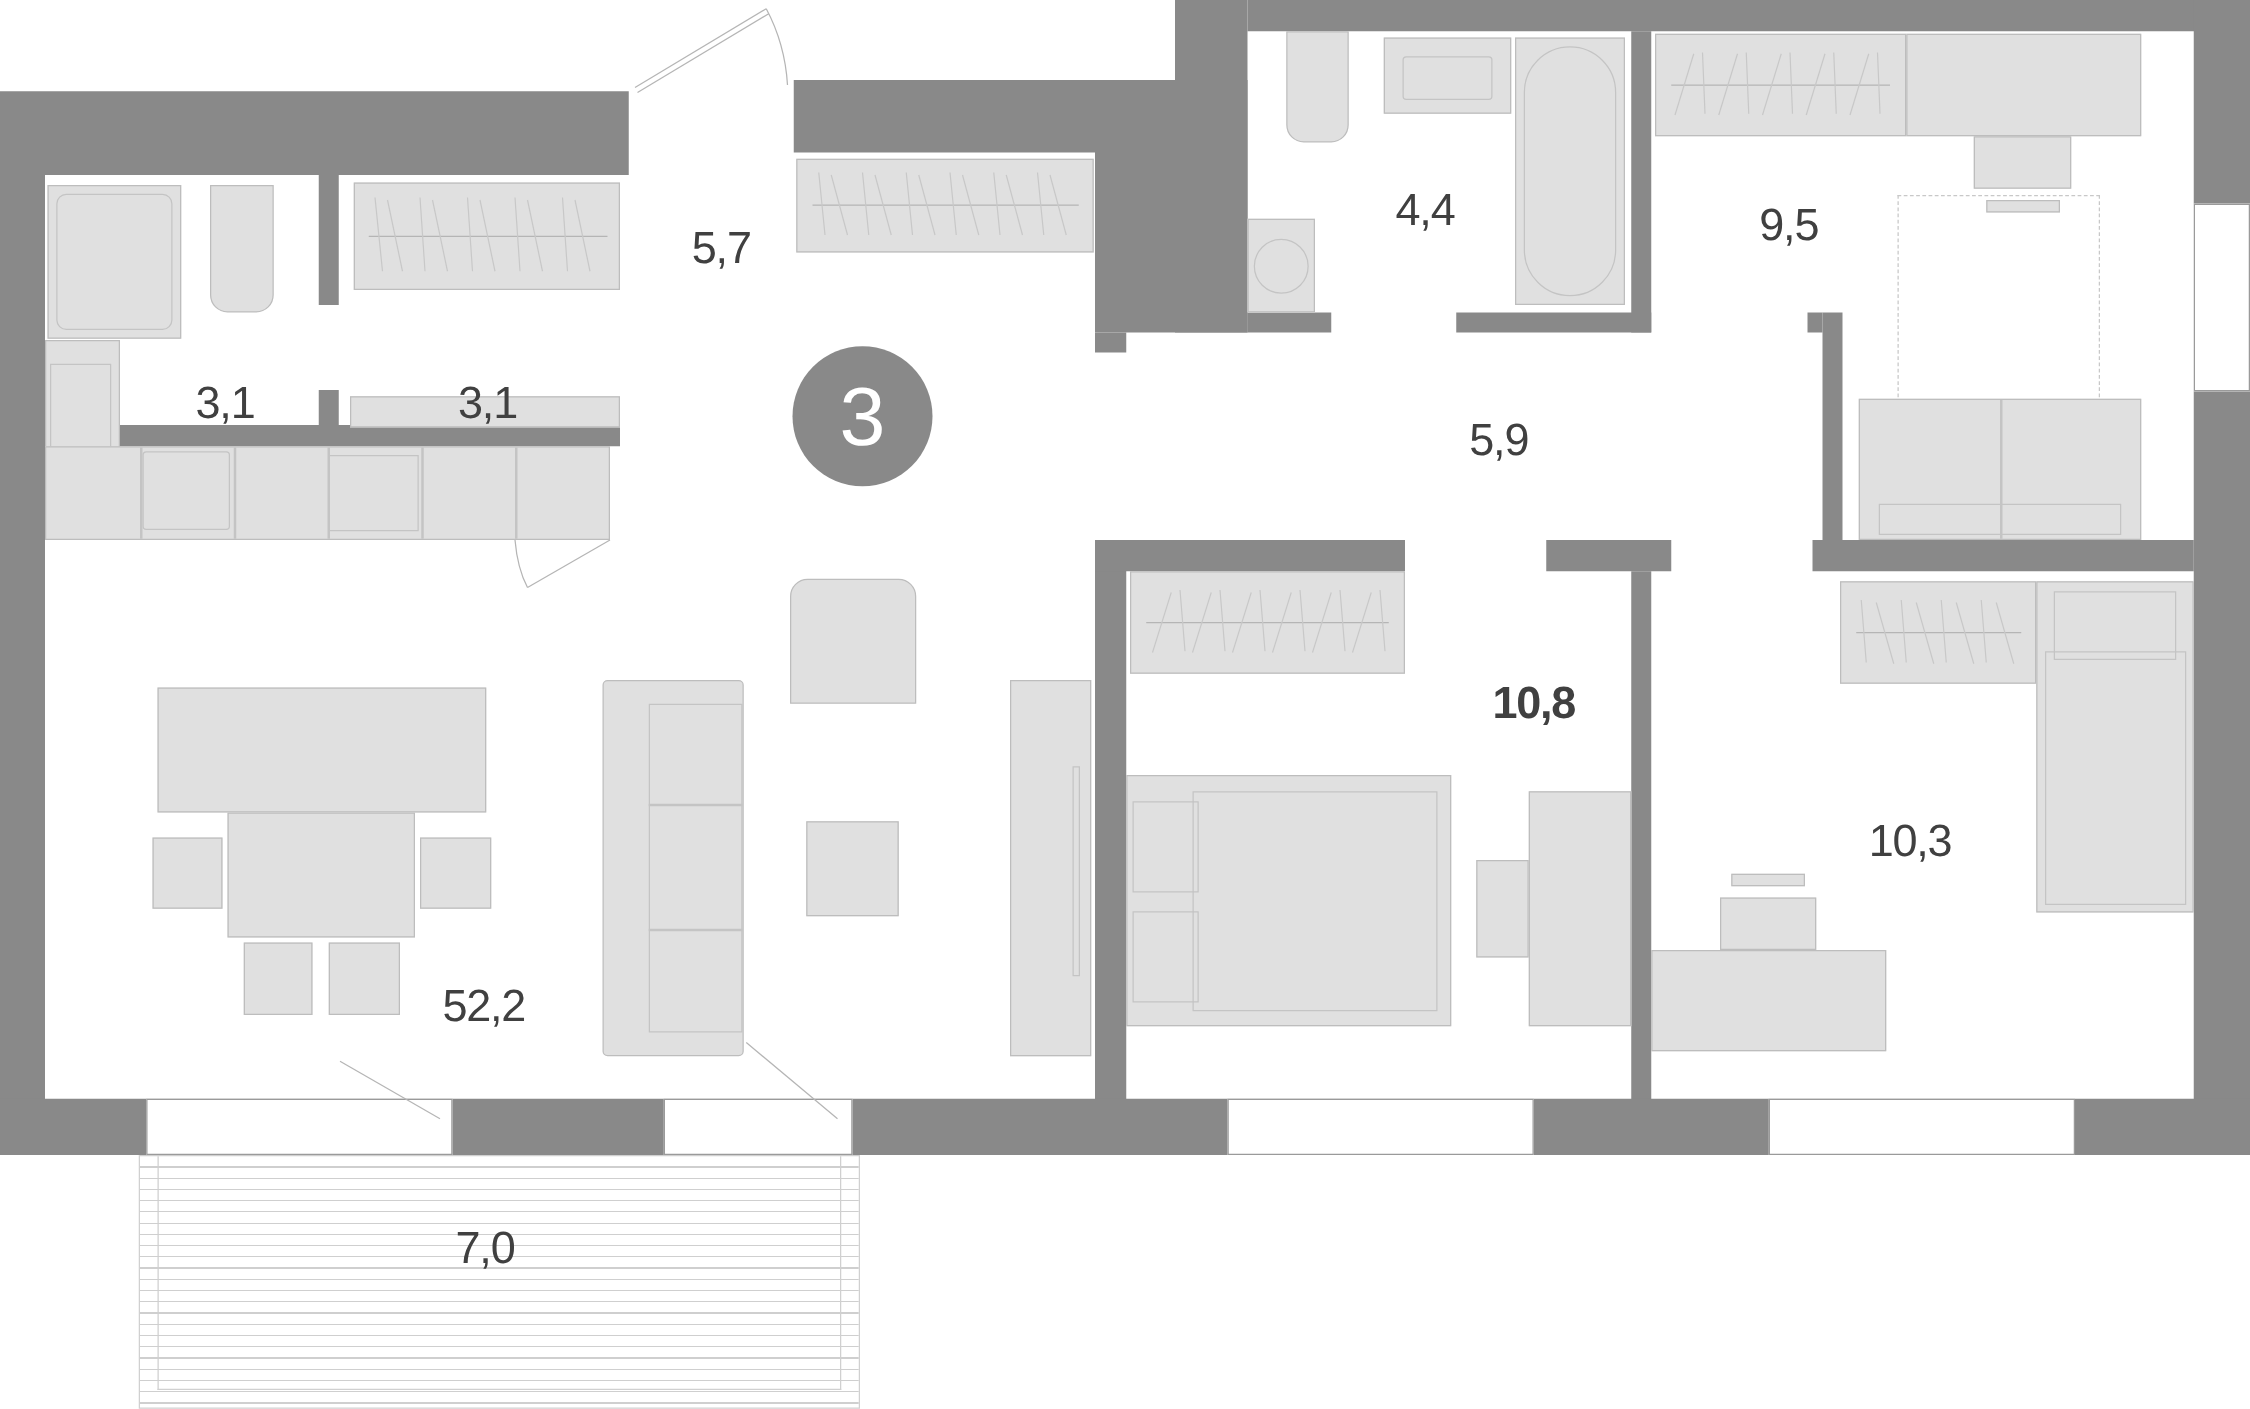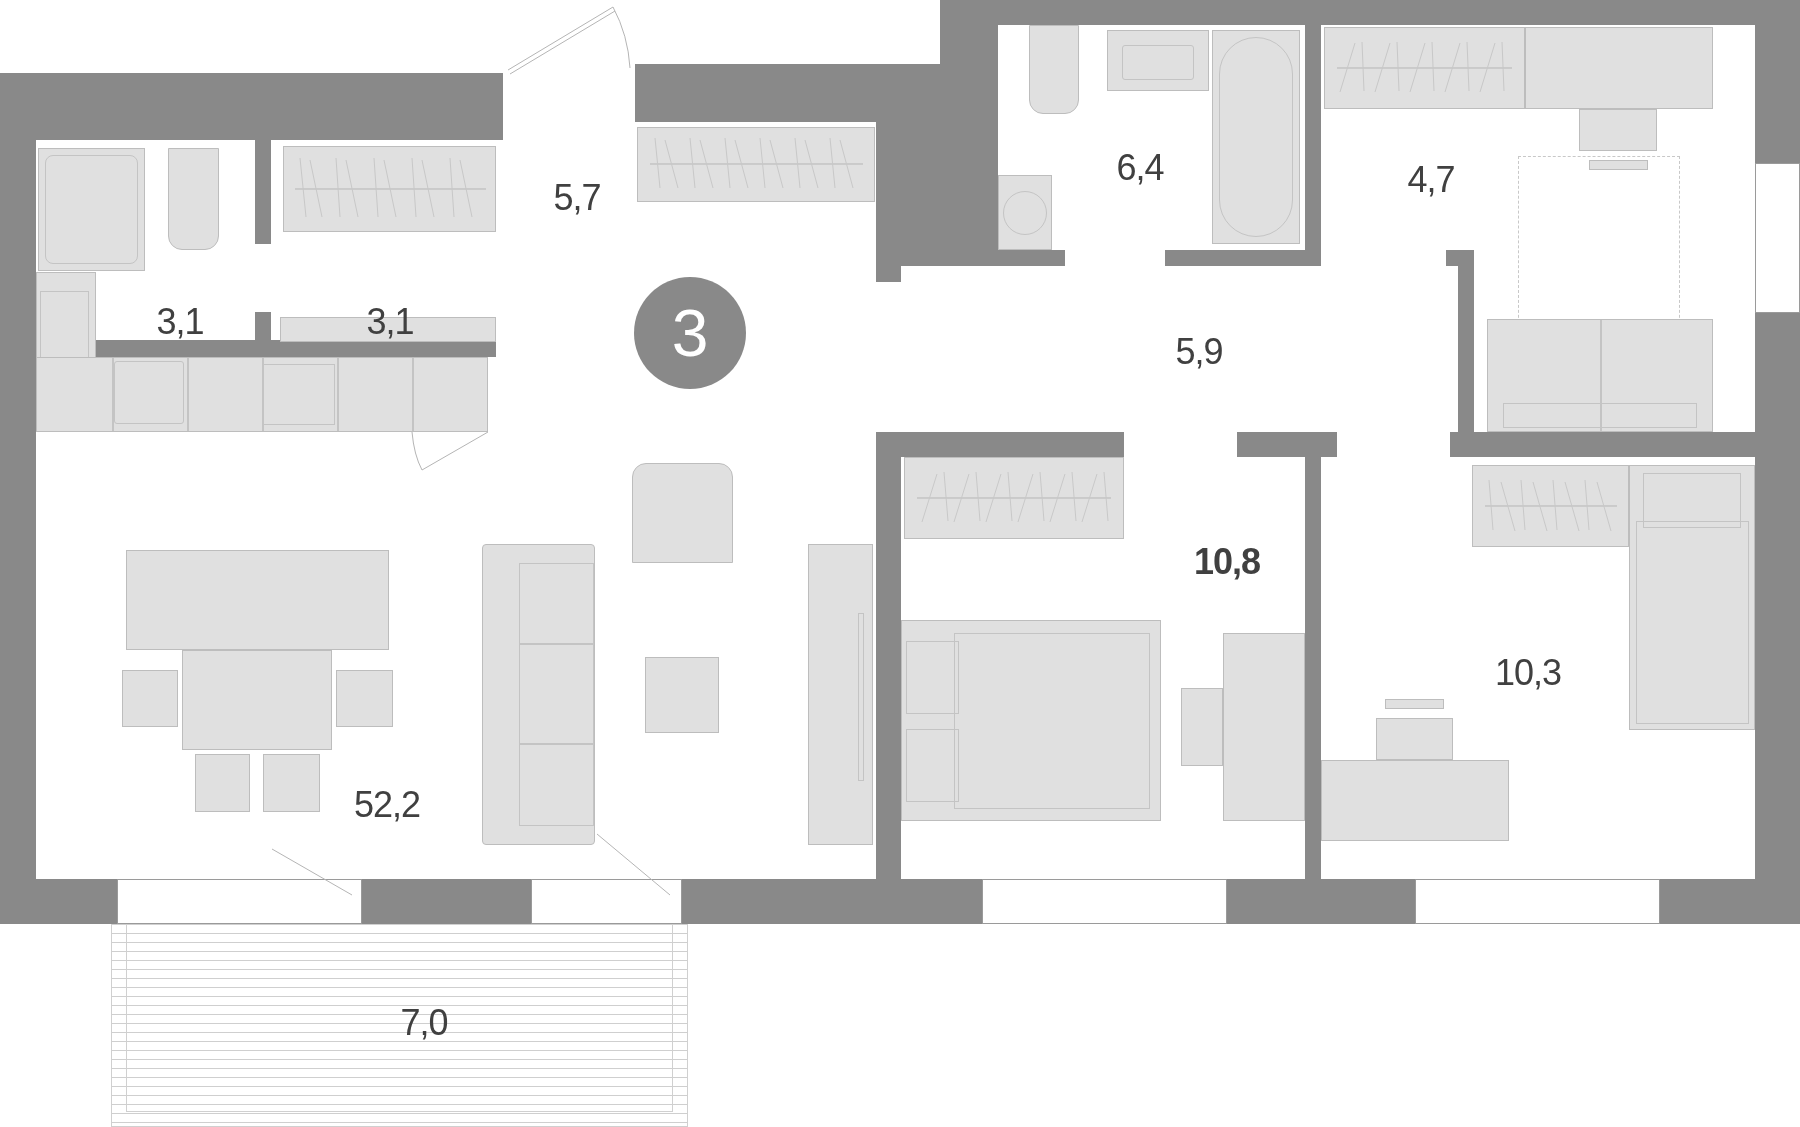--- a/index.html
+++ b/index.html
@@ -215,25 +215,25 @@
       <line x1="1553" y1="480" x2="1557" y2="530"></line>
         <line x1="1565" y1="482" x2="1579" y2="531"></line>
       <line x1="1585" y1="480" x2="1589" y2="530"></line>
         <line x1="1597" y1="482" x2="1611" y2="531"></line>
     </g>
   </svg>
 
   <div class="lbl" style="left:180px;top:322px;">3,1</div>
   <div class="lbl" style="left:390px;top:322px;">3,1</div>
   <div class="lbl" style="left:577px;top:198px;">5,7</div>
-  <div class="lbl" style="left:1140px;top:168px;">6,4</div>
-  <div class="lbl" style="left:1431px;top:180px;">4,7</div>
+  <div class="lbl" style="left:1140px;top:168px;">4,4</div>
+  <div class="lbl" style="left:1431px;top:180px;">9,5</div>
   <div class="lbl" style="left:1199px;top:352px;">5,9</div>
   <div class="lbl" style="left:1227px;top:562px;font-weight:bold;">10,8</div>
   <div class="lbl" style="left:1528px;top:673px;">10,3</div>
   <div class="lbl" style="left:387px;top:805px;">52,2</div>
-  <div class="lbl" style="left:388px;top:1023px;margin-left:36px;">7,0</div>
+  <div class="lbl" style="left:388px;top:998px;">7,0</div>
 
   <div class="badge">
     <span>3</span>
   </div>
 
 </div>
 
 </body></html>

